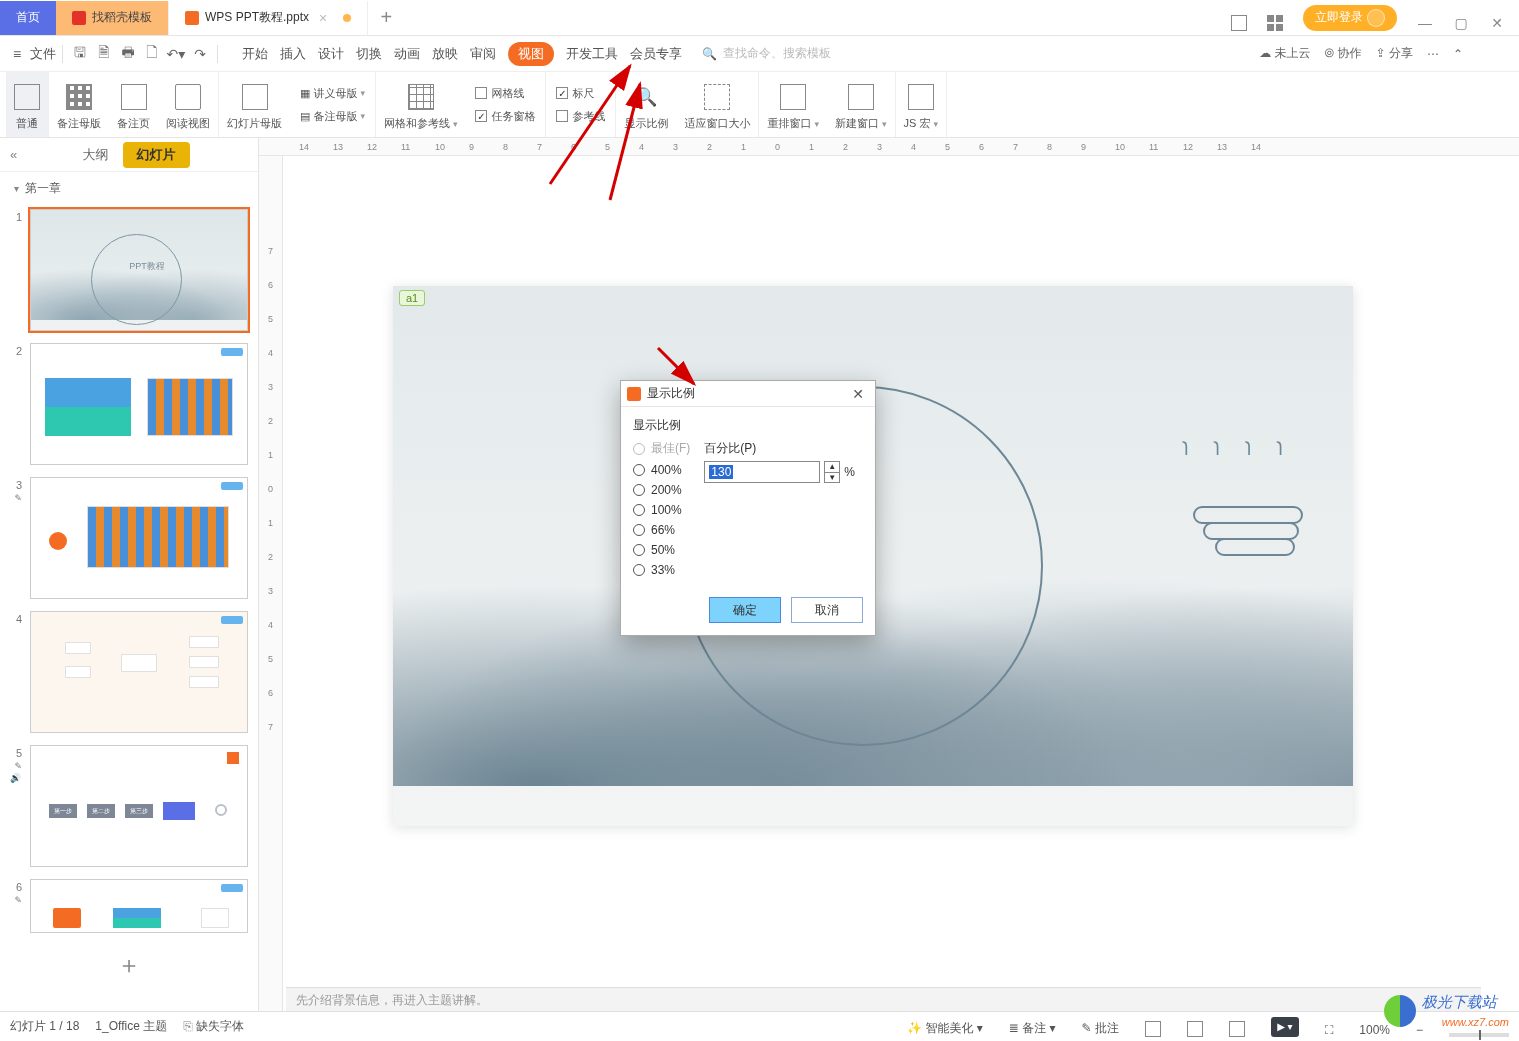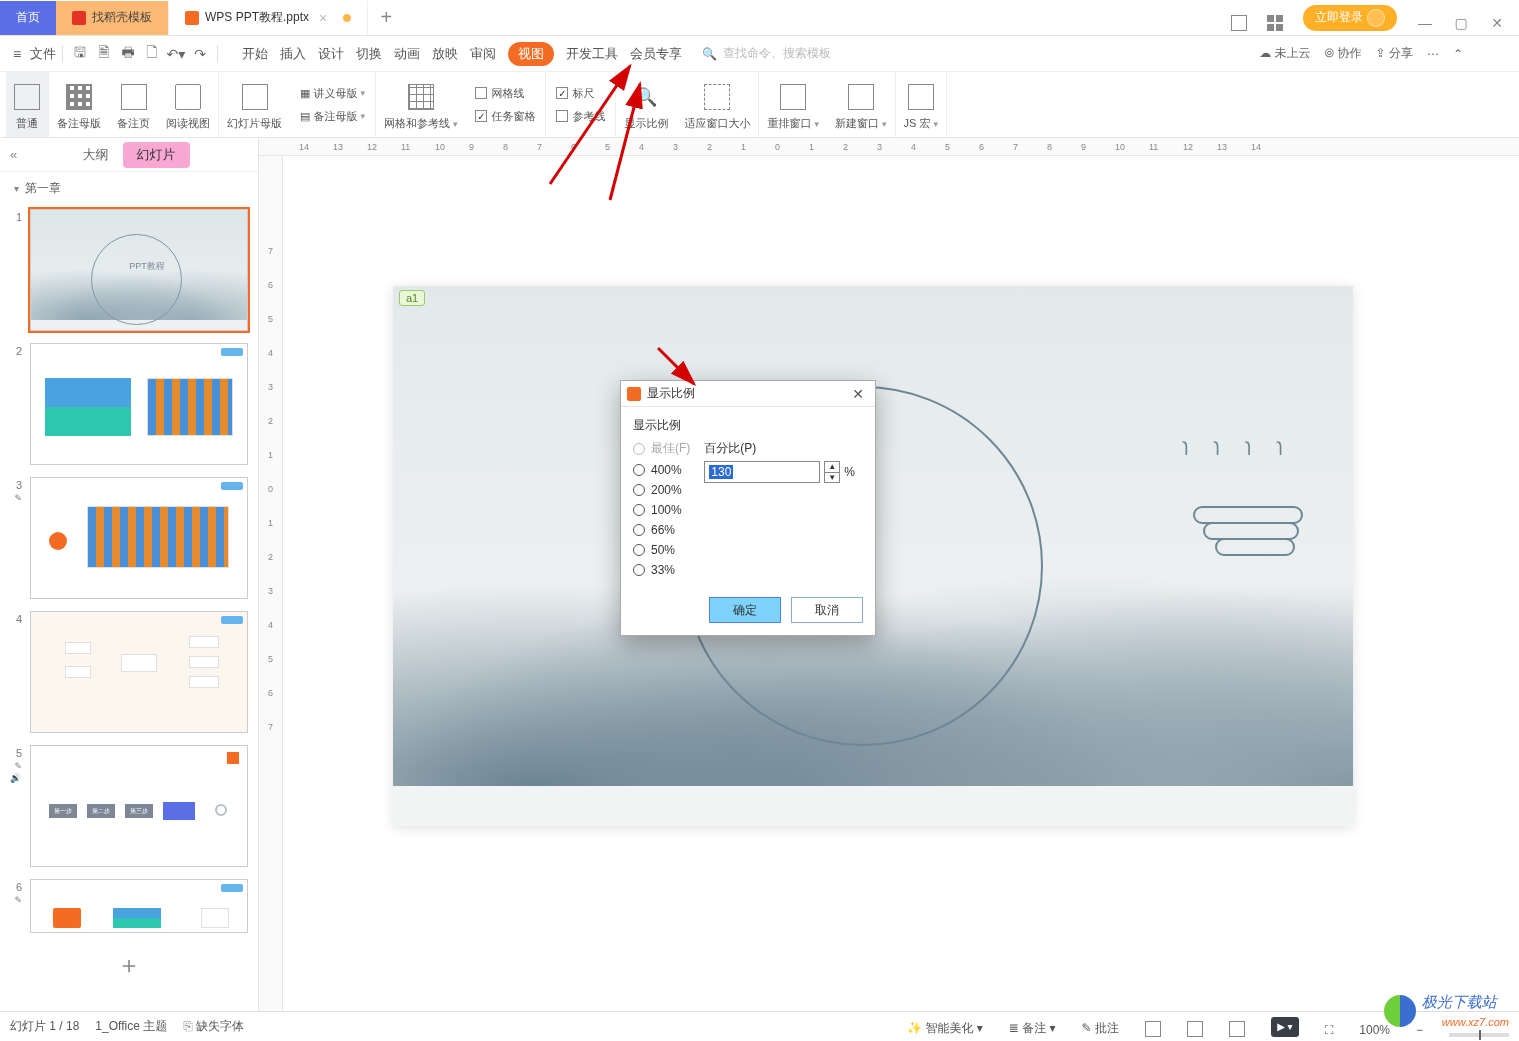--- a/index.html
+++ b/index.html
@@ -47,21 +47,21 @@
 .cb.on::after { content: "✓"; font-size: 10px; color: #333; }
 .rb-dropdown { display: inline-flex; align-items: center; gap: 3px; }
 .rb-dropdown::after { content: "▾"; font-size: 9px; color: #999; }
 
 
 .workspace { position: absolute; top: 138px; left: 0; right: 0; bottom: 30px; display: flex; }
 .sidebar { width: 262px; background: #fff; border-right: 1px solid #e5e5e5; display: flex; flex-direction: column; }
 .side-tabs { height: 34px; display: flex; align-items: center; justify-content: center; gap: 0; font-size: 13px; color: #666; border-bottom: 1px solid #eee; position: relative; }
 .side-tabs .collapse { position: absolute; left: 10px; color: #888; }
 .side-tab { padding: 4px 14px; }
-.side-tab.active { background: #f9a8d4; border-radius: 4px; color: #333; }
+.side-tab.active { background: #eab308; border-radius: 4px; color: #333; font-weight: bold; }
 .chapter { padding: 8px 14px; font-size: 12px; color: #555; display: flex; align-items: center; gap: 6px; font-family: Liberation Serif, serif; }
 .chapter::before { content: "▾"; font-size: 10px; color: #888; }
 .thumbs { flex: 1; overflow-y: auto; padding: 4px 10px 10px; }
 .thumb-row { display: flex; gap: 8px; margin-bottom: 12px; }
 .thumb-num { width: 12px; text-align: right; color: #777; font-size: 11px; padding-top: 2px; }
 .thumb { width: 218px; height: 122px; border: 1px solid #ccc; background: #f8f9fa; position: relative; overflow: hidden; }
 .thumb.sel { outline: 2px solid #f46c24; }
 .new-slide { text-align: center; color: #888; font-size: 24px; padding: 4px; }
 
 .th-sky { position: absolute; inset: 0; background: linear-gradient(#dde6e8, #eef2f3); }
@@ -426,20 +426,21 @@
         <div class="cloud">
             <div class="c1"></div>
             <div class="c2"></div>
             <div class="c3"></div>
           </div>
       </div>
       <div class="comment-tag">a1</div>
     </div>
   </div>
 
+  <div class="notesbar">先介绍背景信息，再进入主题讲解。</div>
 </div>
 
 <div class="statusbar">
   <span>幻灯片 1 / 18</span>
   <span>1_Office 主题</span>
   <span><span style="color:#888;">⎘ </span><span>缺失字体</span></span>
   <div class="right">
     <span><span>✨ </span><span>智能美化</span> ▾</span>
     <span><span>≣ </span><span>备注</span> ▾</span>
     <span><span>✎ </span><span>批注</span></span>

